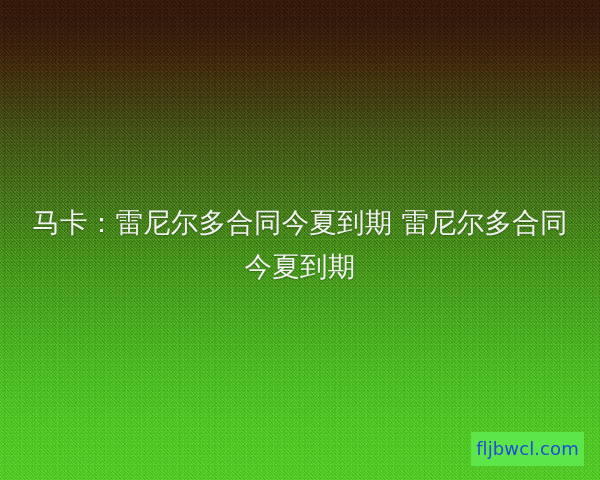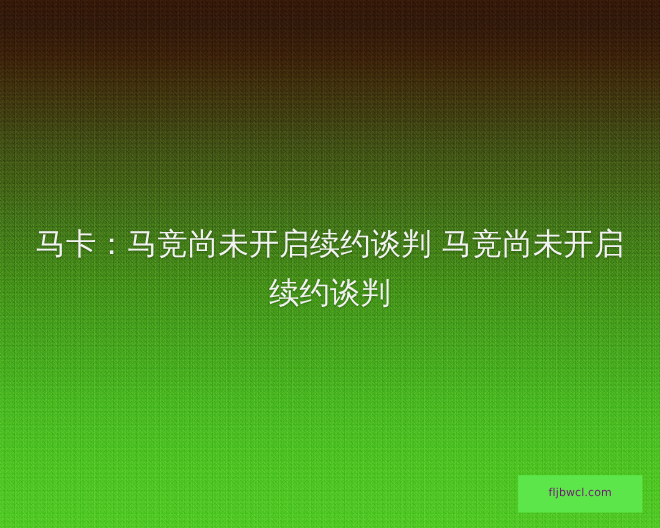--- a/index.html
+++ b/index.html
@@ -90,34 +90,34 @@
     left: 471px;
     top: 432px;
     width: 113px;
     height: 34px;
     background: #5ce64a;
     display: flex;
     align-items: center;
     justify-content: center;
   }
   #watermark-text {
-    color: #701a75;
-    font-size: 10px;
+    color: #1d4ed8;
+    font-size: 18px;
     line-height: 1;
     letter-spacing: 0.1px;
   }
 </style>
 </head>
 <body>
 
 <div id="stage">
 
   <div id="bg-gradient"></div>
   <div id="bg-noise"></div>
   <div id="bg-noise2"></div>
 
-  <div id="headline">马卡：马竞尚未开启续约谈判 马竞尚未开启续约谈判</div>
+  <div id="headline">马卡：雷尼尔多合同今夏到期 雷尼尔多合同今夏到期</div>
 
   <div id="watermark">
     <span id="watermark-text">fljbwcl.com</span>
   </div>
 
 </div>
 
 </body></html>

